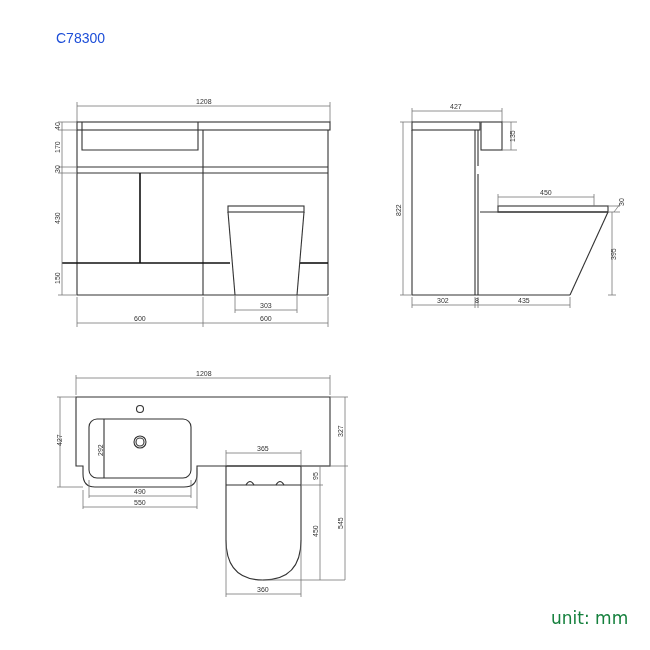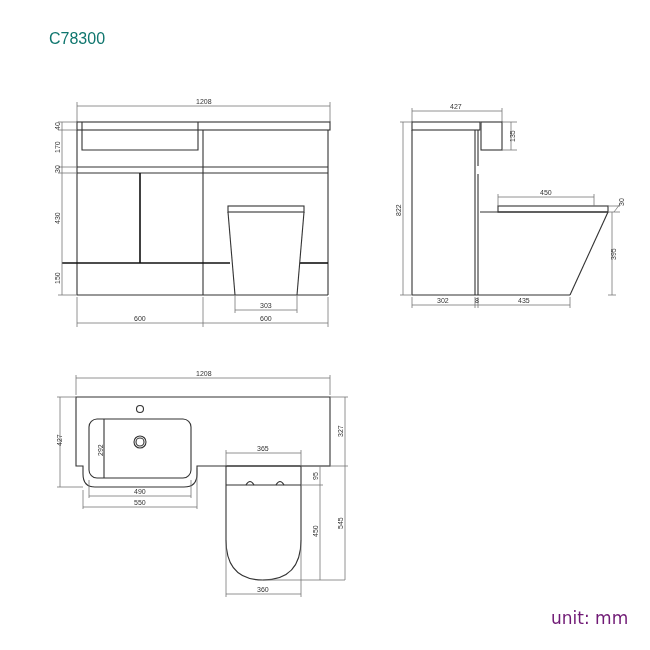--- a/index.html
+++ b/index.html
@@ -1,18 +1,18 @@
 <!DOCTYPE html>
 <html><head>
 <meta charset="utf-8">
 <style>
   html, body { margin: 0; padding: 0; background: #ffffff; }
   body { width: 650px; height: 650px; position: relative; overflow: hidden; font-family: "Liberation Sans", sans-serif; }
-  .title { position: absolute; left: 49px; top: 30px; font-size: 16px; color: #0f766e; }
-  .unit { position: absolute; left: 551px; top: 608px; font-size: 17px; color: #701a75; font-family: "DejaVu Sans", sans-serif; }
+  .title { position: absolute; left: 56px; top: 30px; font-size: 14px; color: #1d4ed8; }
+  .unit { position: absolute; left: 551px; top: 608px; font-size: 17px; color: #15803d; font-family: "DejaVu Sans", sans-serif; }
   svg { position: absolute; left: 0; top: 0; }
   .ln { stroke: #333; stroke-width: 1.1; fill: none; }
   .thk { stroke: #111; stroke-width: 1.6; fill: none; }
   .dim { stroke: #777; stroke-width: 0.8; fill: none; }
   .lbl { font-family: "Liberation Sans", sans-serif; font-size: 7px; fill: #333; }
 </style>
 </head>
 <body>
 
 <div class="title">C78300</div>

